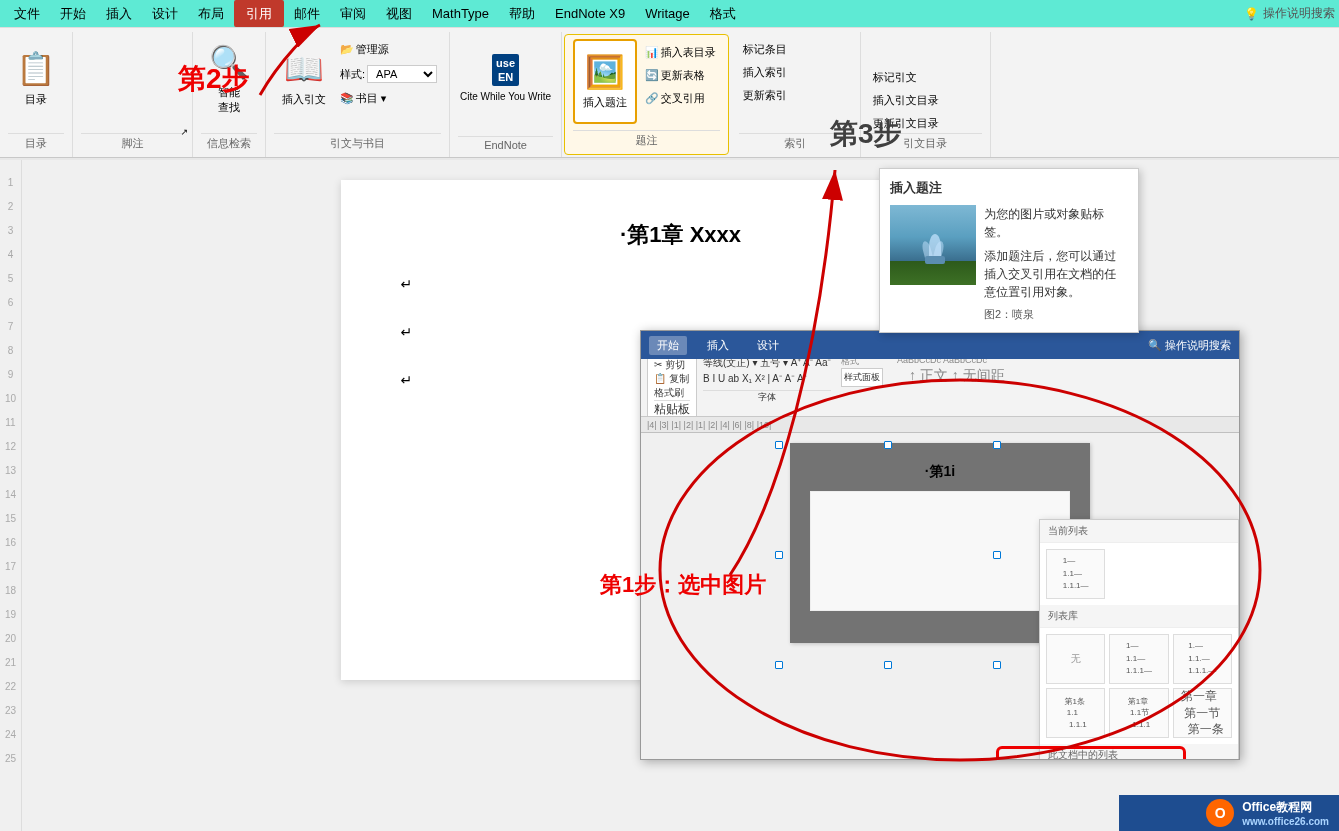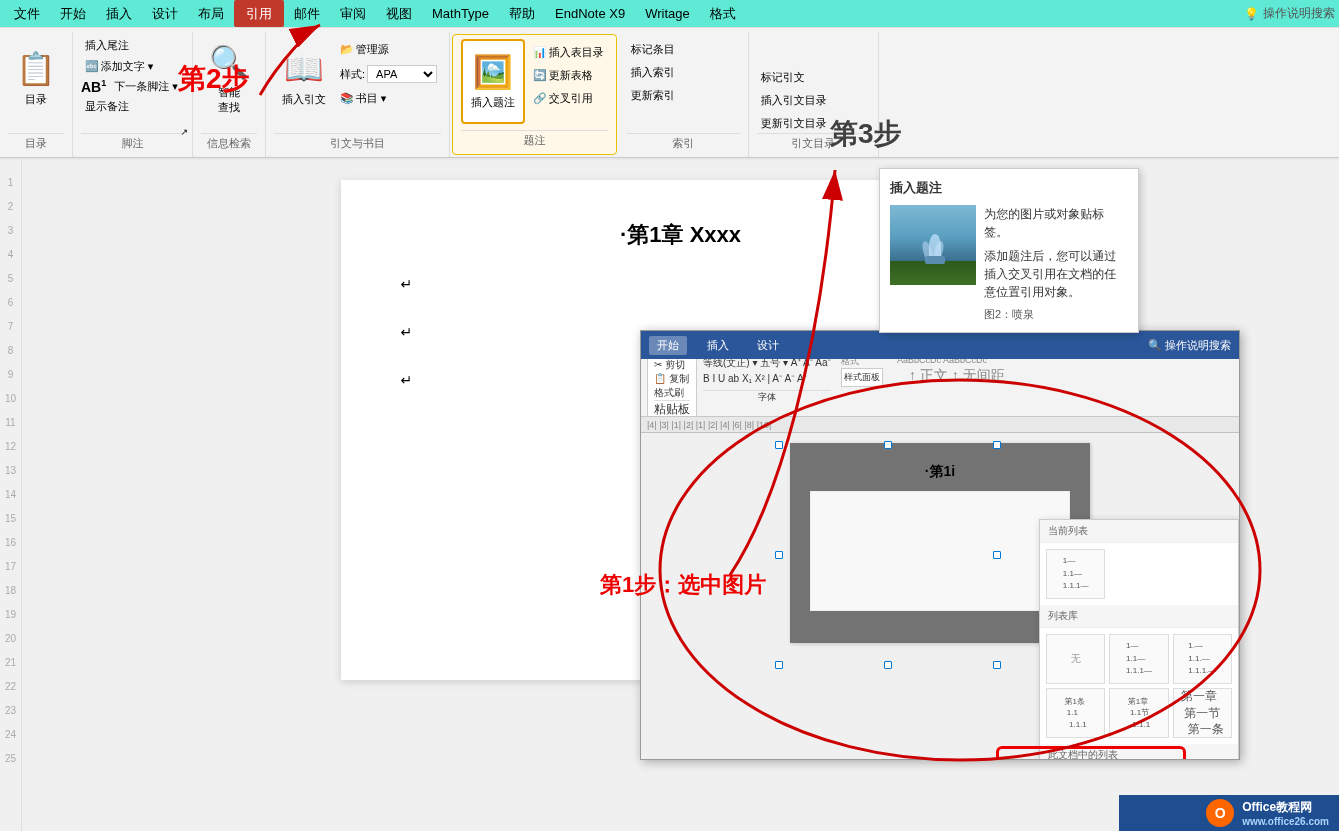--- a/index.html
+++ b/index.html
@@ -486,42 +486,20 @@
     <div class="ribbon-buttons">
       <div class="ribbon-btn-large">
         <div class="icon">📋</div>
         <div>目录</div>
       </div>
     </div>
     <div class="ribbon-group-label">目录</div>
   </div>
 
   <div class="ribbon-group" style="min-width:120px; position:relative;">
-    <div style="display:flex; flex-direction:column; gap:2px; flex:1;">
-      <div style="display:flex; gap:4px; align-items:center;">
-        <div class="ribbon-btn" style="flex-direction:row; min-width:auto; padding:2px 4px;">
-          <span style="font-size:11px;">插入尾注</span>
-        </div>
-      </div>
-      <div style="display:flex; gap:4px; align-items:center;">
-        <div class="ribbon-btn" style="flex-direction:row; min-width:auto; padding:2px 4px;">
-          <span>🔤</span>
-          <span style="font-size:11px;margin-left:2px;">添加文字 ▾</span>
-        </div>
-      </div>
-      <div style="display:flex; gap:4px; align-items:center; font-size:11px;">
-        <span style="font-size:14px; font-weight:bold;">AB<sup style="font-size:9px;">1</sup></span>
-        <span style="font-size:11px; margin-left:4px;">下一条脚注 ▾</span>
-      </div>
-      <div style="display:flex; gap:4px; align-items:center;">
-        <div class="ribbon-btn" style="flex-direction:row; min-width:auto; padding:2px 4px;">
-          <span style="font-size:11px;">显示备注</span>
-        </div>
-      </div>
-    </div>
     <div class="ribbon-group-label">脚注</div>
     <div class="expand-icon">↗</div>
   </div>
 
   <div class="ribbon-group" style="min-width:70px;">
     <div class="ribbon-btn-large">
       <div class="icon">🔍</div>
       <div>智能<br>查找</div>
     </div>
     <div class="ribbon-group-label">信息检索</div>
@@ -548,20 +526,29 @@
         </div>
         <div class="ribbon-btn" style="flex-direction:row; padding:2px 4px;">
           <span>📚</span>
           <span style="font-size:11px;margin-left:2px;">书目 ▾</span>
         </div>
       </div>
     </div>
     <div class="ribbon-group-label">引文与书目</div>
   </div>
 
+  <div class="ribbon-group" style="min-width:90px;">
+    <div class="ribbon-btn-large cite-while-write" style="height:85px;">
+      <div style="margin-bottom:4px;">
+        <span class="endnote-use-icon">use<br>EN</span>
+      </div>
+      <div style="font-size:10px; line-height:1.3;">Cite While You Write</div>
+    </div>
+    <div class="ribbon-group-label">EndNote</div>
+  </div>
 
   <div class="ribbon-group" style="min-width:150px; background:#fff8e8; border: 1px solid #e8c000; border-radius:4px; margin:2px;">
     <div style="display:flex; gap:4px; flex:1; align-items:flex-start;">
       <div class="ribbon-btn-large insert-caption-btn" style="min-width:56px;">
         <div class="icon">🖼️</div>
         <div>插入题注</div>
       </div>
       <div style="display:flex; flex-direction:column; gap:4px; padding-top:4px;">
         <div class="ribbon-btn" style="flex-direction:row; padding:2px 4px;">
           <span>📊</span>

